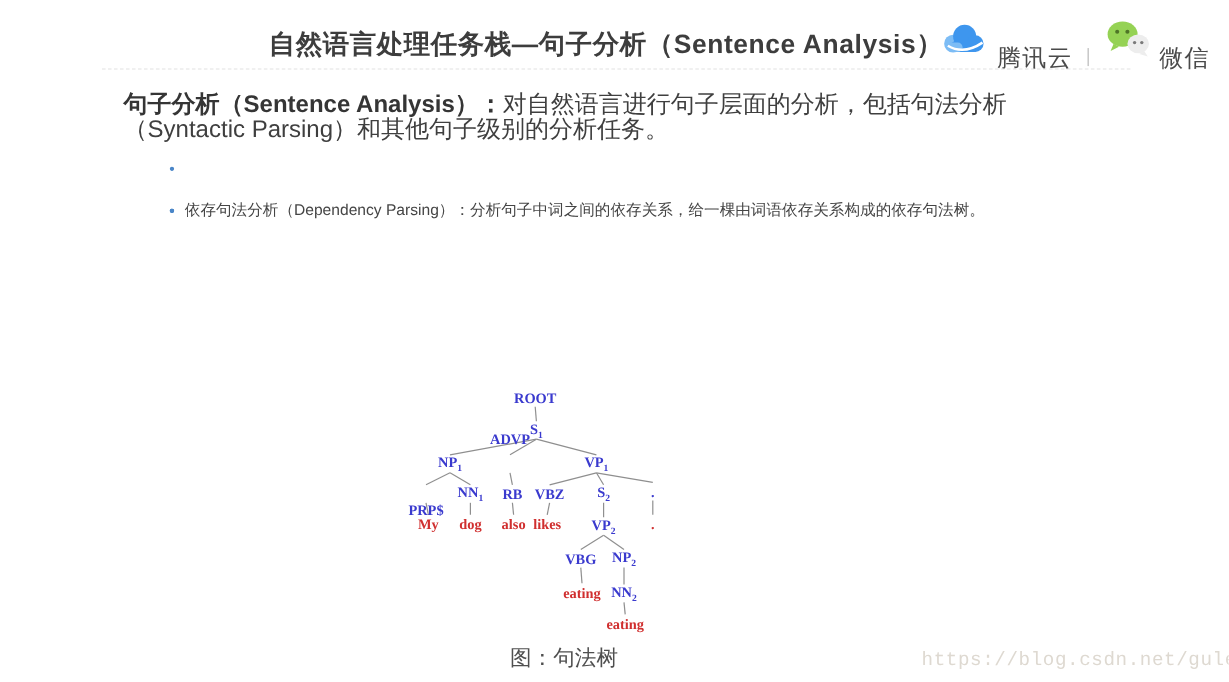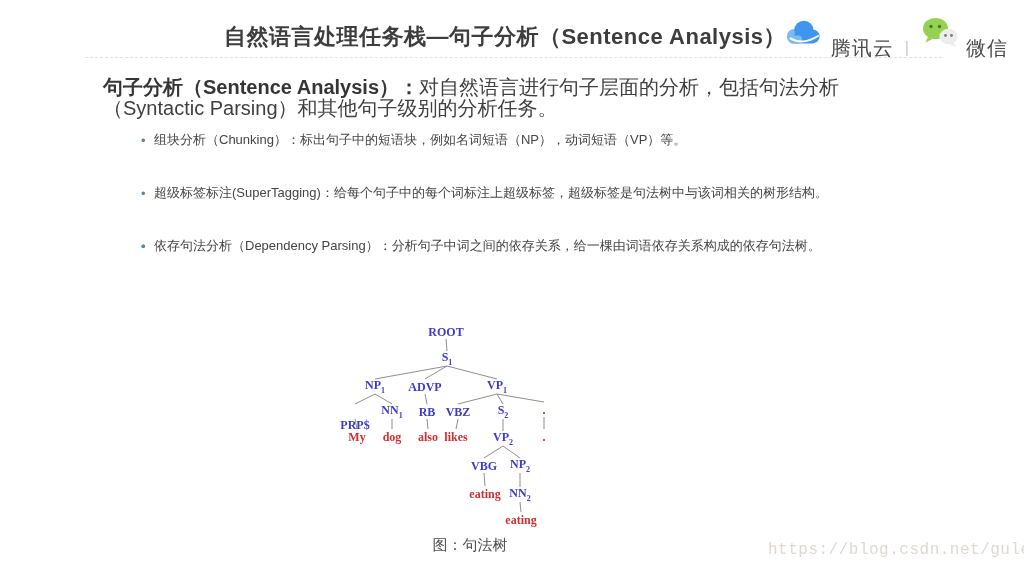--- a/index.html
+++ b/index.html
@@ -121,21 +121,21 @@
   .tree-node.tag  { color: var(--tree-tag); }
   .tree-node.word { color: var(--tree-word); }
   .tree-node sub { font-size: 8px; }
 
   .figure-caption {
     position: absolute;
     top: 536px;
     left: 390px;
     width: 160px;
     text-align: center;
-    font-size: 15px;
+    font-size: 18px;
     color: #4f4f4f;
   }
 
   .watermark {
     position: absolute;
     top: 541px;
     left: 768px;
     font-family: "Liberation Mono", "DejaVu Sans Mono", monospace;
     font-size: 16px;
     letter-spacing: 0.5px;
@@ -180,25 +180,23 @@
 
   <div class="title-divider"></div>
 
   <p class="intro">
     <span class="lead">句子分析（Sentence Analysis）：</span><span>对自然语言进行句子层面的分析，包括句法分析（Syntactic Parsing）和其他句子级别的分析任务。</span>
   </p>
 
   <ul class="bullets">
     <li>
       <span class="bullet-dot">•</span>
-      <span>组块分析（Chunking）：标出句子中的短语块，例如名词短语（NP），动词短语（VP）等。</span>
-    </li>
-    <li>
-      <span class="bullet-dot">•</span>
-      <span>超级标签标注(SuperTagging)：给每个句子中的每个词标注上超级标签，超级标签是句法树中与该词相关的树形结构。</span>
+    </li>
+    <li>
+      <span class="bullet-dot">•</span>
     </li>
     <li>
       <span class="bullet-dot">•</span>
     </li>
     <li>
       <span class="bullet-dot">•</span>
       <span>依存句法分析（Dependency Parsing）：分析句子中词之间的依存关系，给一棵由词语依存关系构成的依存句法树。</span>
     </li>
   </ul>
 
@@ -222,21 +220,21 @@
       <line x1="503" y1="446" x2="484" y2="458" stroke="#8f8f8f" stroke-width="1"></line>
       <line x1="503" y1="446" x2="520" y2="458" stroke="#8f8f8f" stroke-width="1"></line>
       <line x1="484" y1="473" x2="485" y2="486" stroke="#8f8f8f" stroke-width="1"></line>
       <line x1="520" y1="473" x2="520" y2="487" stroke="#8f8f8f" stroke-width="1"></line>
       <line x1="520" y1="502" x2="521" y2="512" stroke="#8f8f8f" stroke-width="1"></line>
     </svg>
   <div class="tree-layer" id="tree-layer">
       <span class="tree-node tag" style="left: 446px; top: 332px;">ROOT</span>
       <span class="tree-node tag" style="left: 447px; top: 359px;">S<sub>1</sub></span>
       <span class="tree-node tag" style="left: 375px; top: 387px;">NP<sub>1</sub></span>
-      <span class="tree-node tag" style="left: 425px; top: 387px;">ADVP</span>
+      <span class="tree-node tag" style="left: 425px; top: 366px;">ADVP</span>
       <span class="tree-node tag" style="left: 497px; top: 387px;">VP<sub>1</sub></span>
       <span class="tree-node tag" style="left: 355px; top: 412px; margin-top: 13px;">PRP$</span>
       <span class="tree-node tag" style="left: 392px; top: 412px;">NN<sub>1</sub></span>
       <span class="tree-node tag" style="left: 427px; top: 412px;">RB</span>
       <span class="tree-node tag" style="left: 458px; top: 412px;">VBZ</span>
       <span class="tree-node tag" style="left: 503px; top: 412px;">S<sub>2</sub></span>
       <span class="tree-node tag" style="left: 544px; top: 410px;">.</span>
       <span class="tree-node word" style="left: 357px; top: 437px;">My</span>
       <span class="tree-node word" style="left: 392px; top: 437px;">dog</span>
       <span class="tree-node word" style="left: 428px; top: 437px;">also</span>

